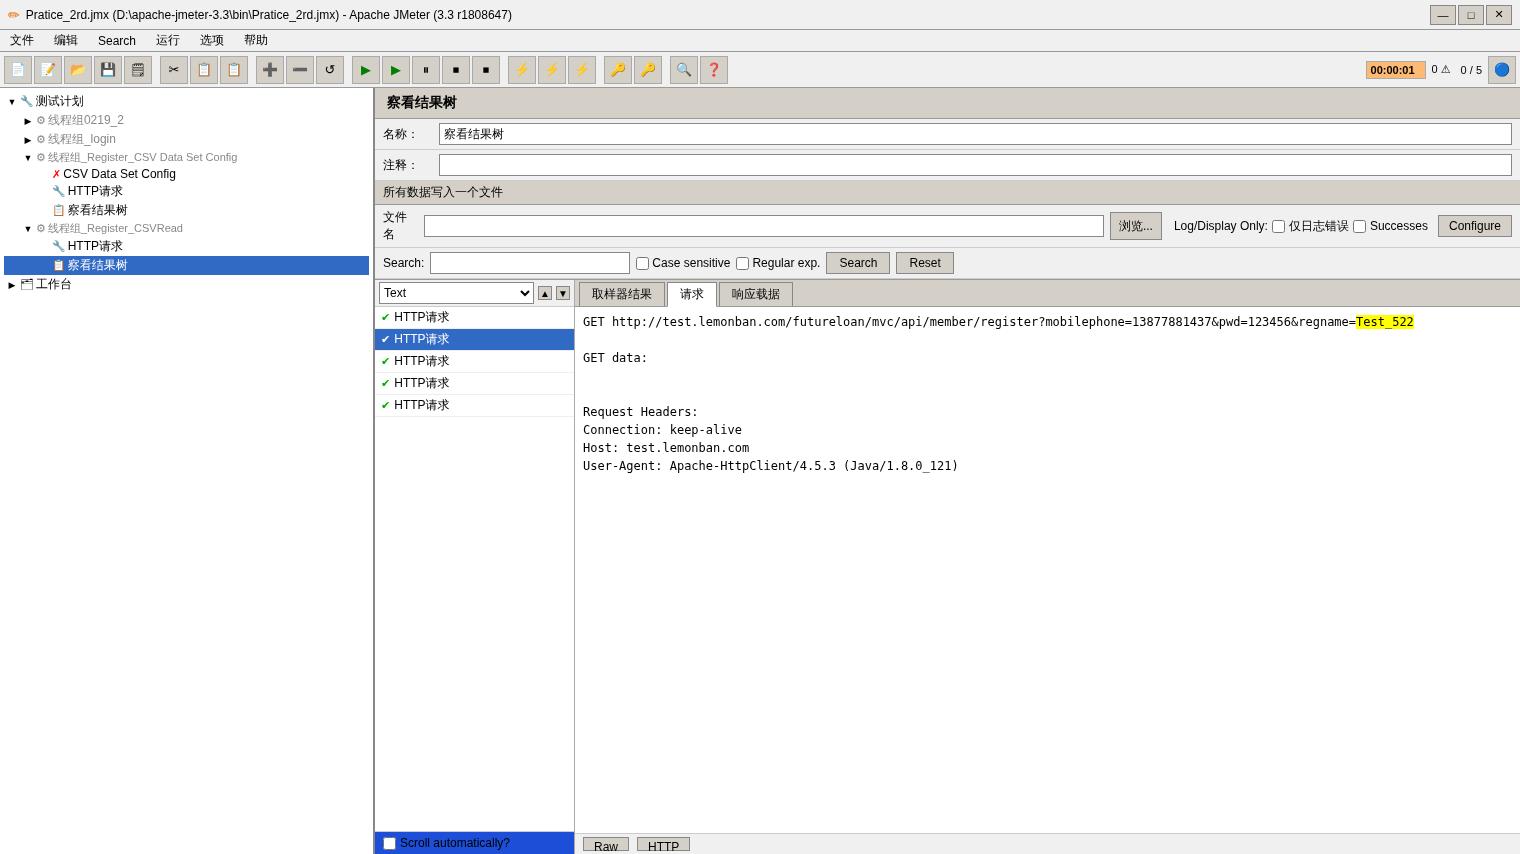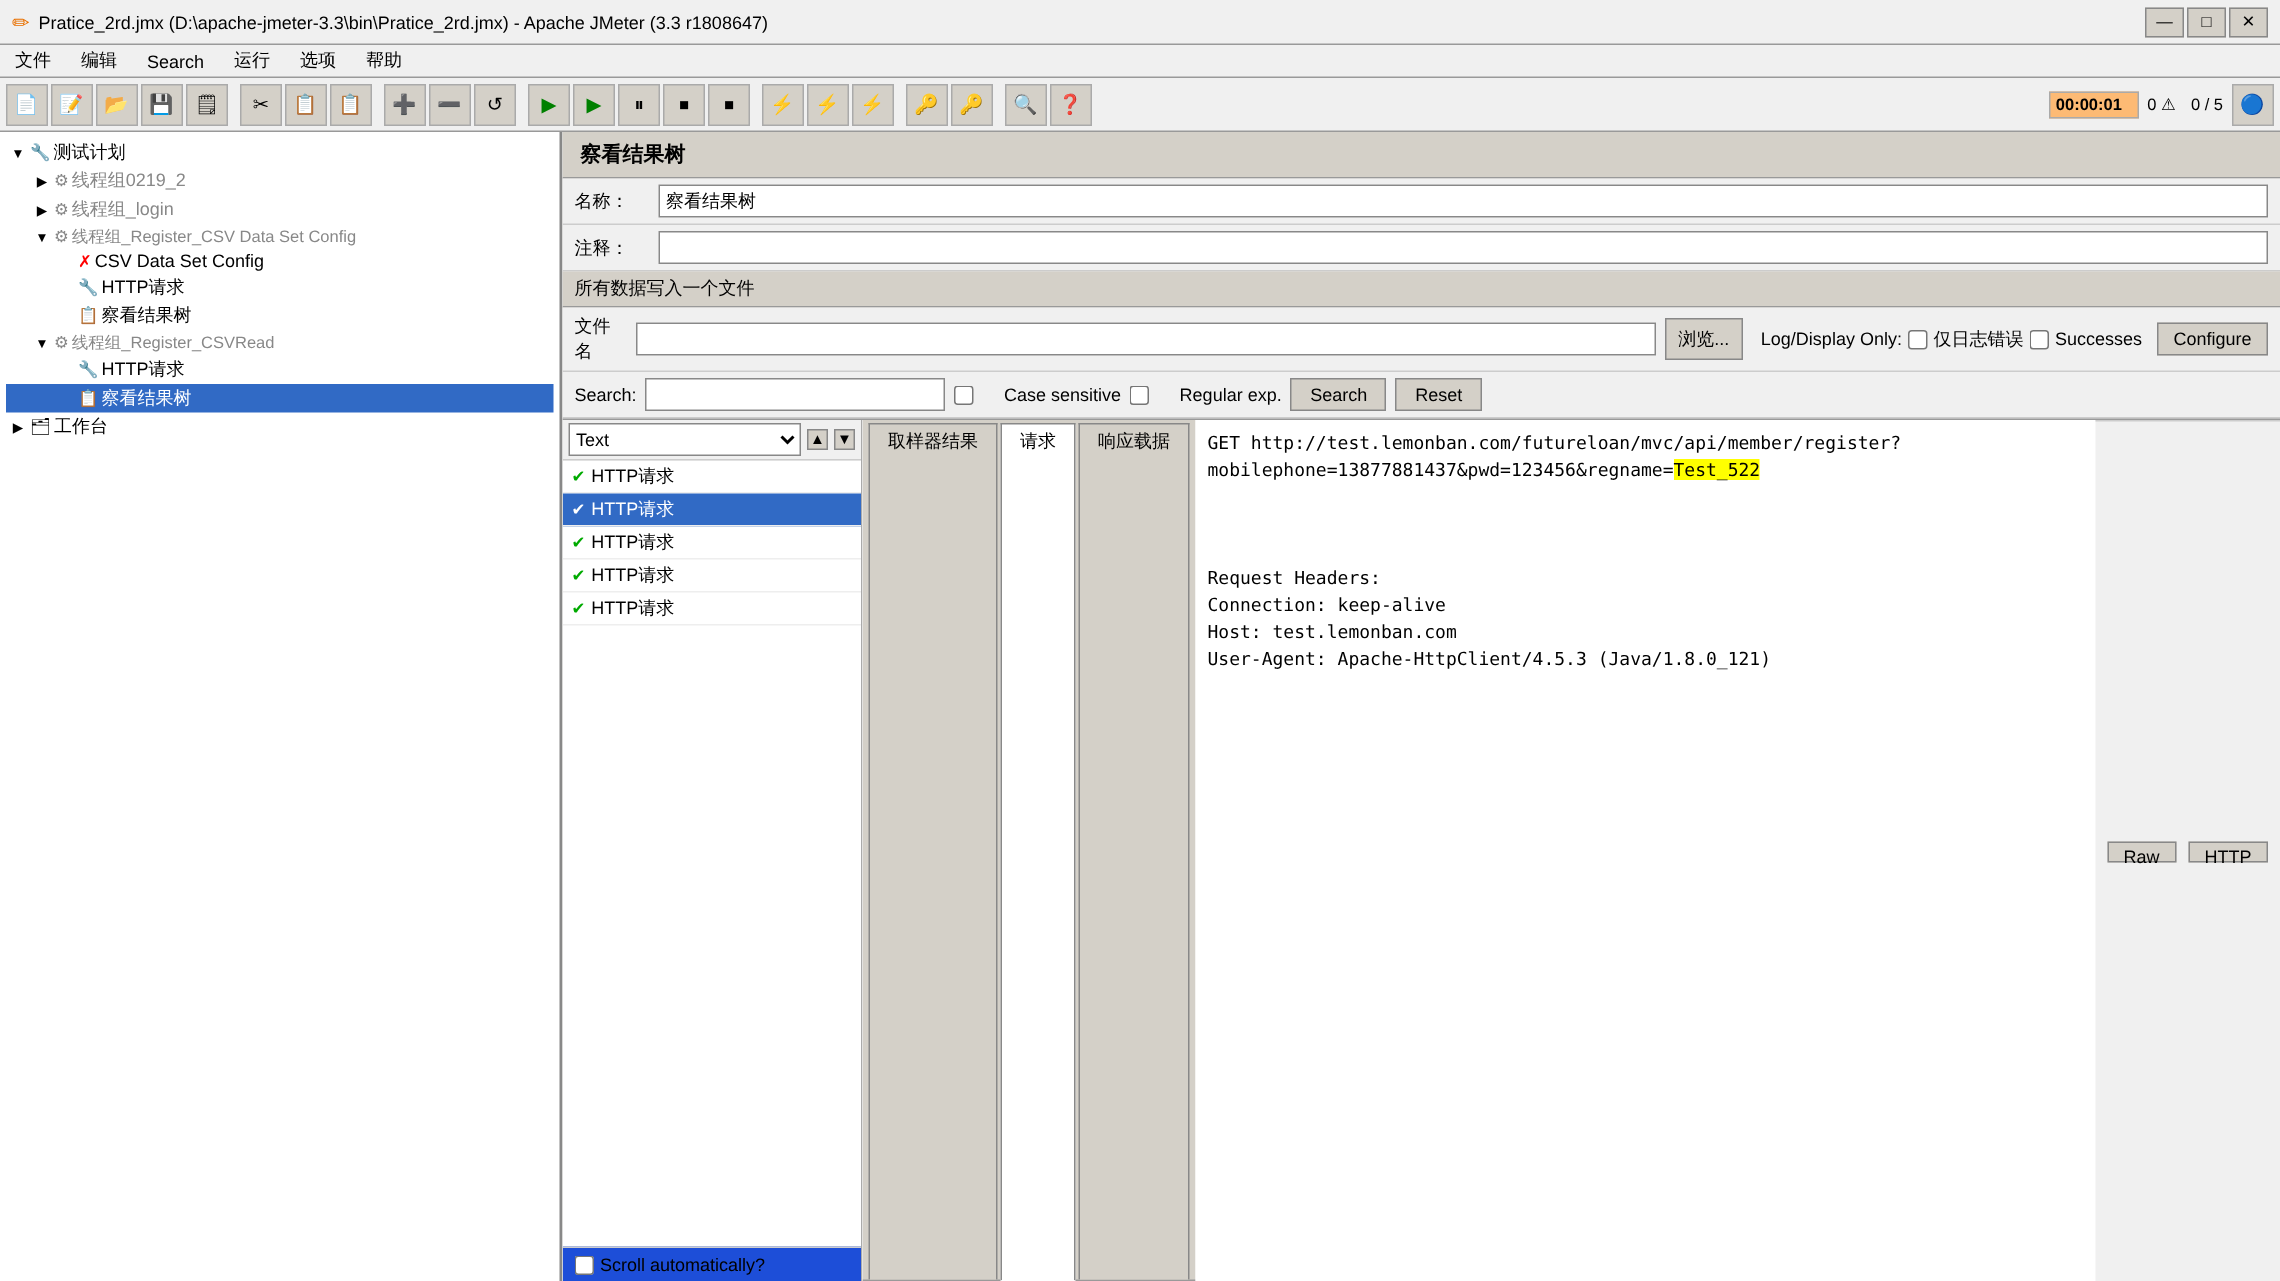--- a/index.html
+++ b/index.html
@@ -151,21 +151,21 @@
       align-items: center;
       padding: 4px 8px;
       background: #f0f0f0;
       border-bottom: 1px solid #ccc;
       gap: 6px;
     }
     .search-label { font-size: 12px; }
     .search-input { width: 200px; height: 22px; border: 1px solid #888; background: #fff; padding: 0 4px; font-size: 12px; }
     .search-btn { padding: 2px 12px; border: 1px solid #888; background: #d4d0c8; cursor: pointer; font-size: 12px; height: 22px; }
     .reset-btn { padding: 2px 12px; border: 1px solid #888; background: #d4d0c8; cursor: pointer; font-size: 12px; height: 22px; }
-    .checkbox-label { display: flex; align-items: flex-end; gap: 20px; font-size: 12px; }
+    .checkbox-label { display: flex; align-items: flex-end; gap: 3px; font-size: 12px; }
 
     
     .results-area {
       display: flex;
       flex: 1;
       overflow: hidden;
       border-top: 1px solid #999;
     }
 
     
@@ -208,21 +208,21 @@
       border-bottom: 1px solid #eee;
     }
     .result-item.selected { background: #316ac5; color: white; }
     .result-icon { font-size: 11px; color: #00aa00; }
     .result-icon.selected-item { color: white; }
 
     
     .results-content {
       flex: 1;
       display: flex;
-      flex-direction: row;
+      flex-direction: column;
       background: #fff;
       overflow: hidden;
     }
 
     .tabs-bar {
       display: flex;
       background: #d4d0c8;
       border-bottom: 1px solid #999;
       padding: 2px 4px 0;
       gap: 2px;
@@ -521,20 +521,21 @@
           <div class="tab-item">取样器结果</div>
           <div class="tab-item active">请求</div>
           <div class="tab-item">响应载据</div>
         </div>
 
         <div class="content-area">
           <div>
             <span>GET http://test.lemonban.com/futureloan/mvc/api/member/register?mobilephone=13877881437&amp;pwd=123456&amp;regname=</span><span class="highlight">Test_522</span>
           </div>
           <div>&nbsp;</div>
+          <div>GET data:</div>
           <div>&nbsp;</div>
           <div>&nbsp;</div>
           <div>Request Headers:</div>
           <div>Connection: keep-alive</div>
           <div>Host: test.lemonban.com</div>
           <div>User-Agent: Apache-HttpClient/4.5.3 (Java/1.8.0_121)</div>
         </div>
 
         <div class="results-bottom">
           <button class="results-bottom-btn">Raw</button>

